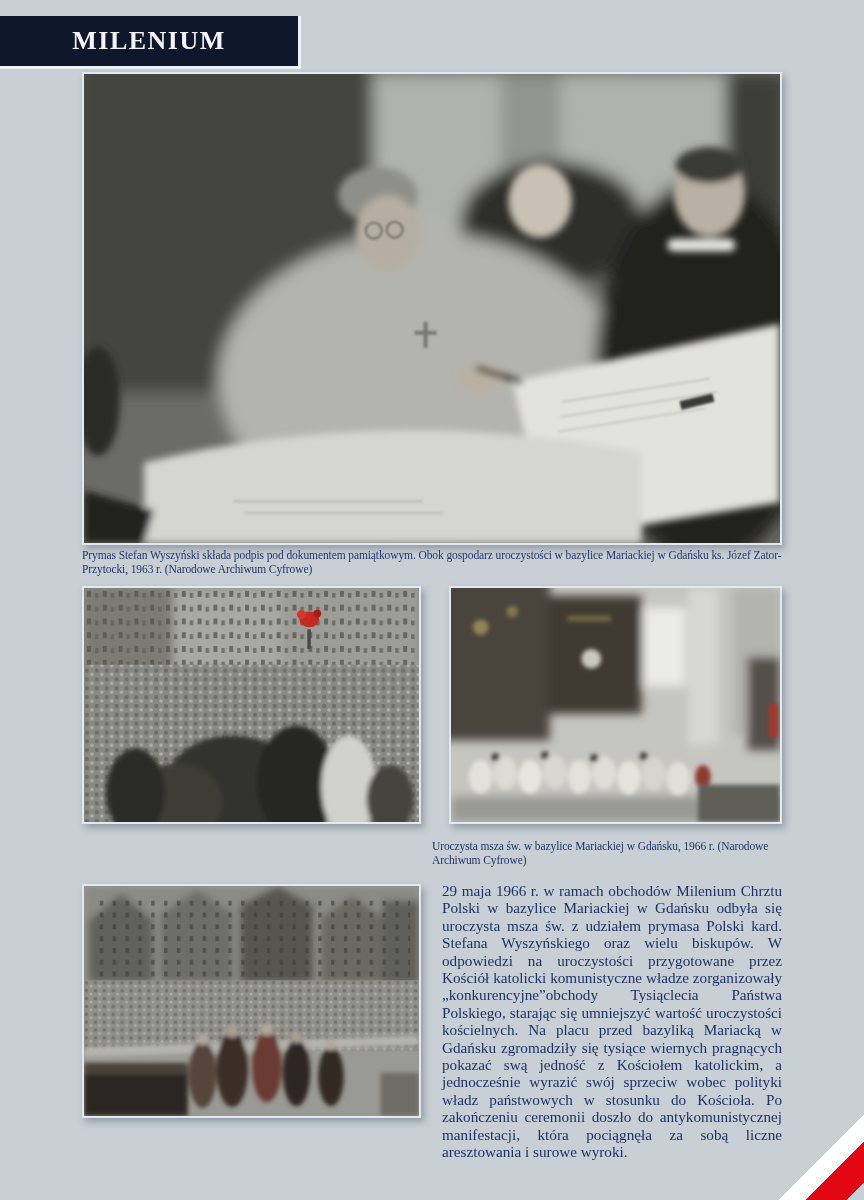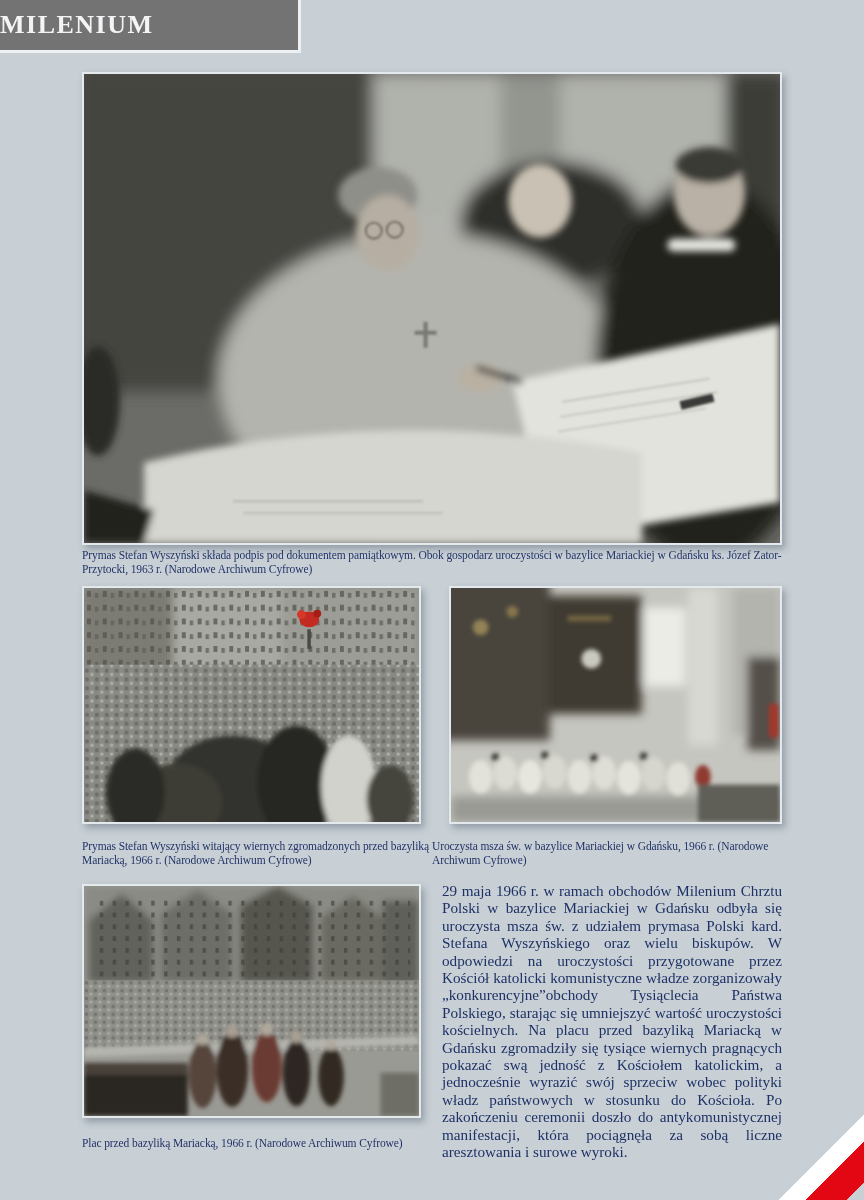--- a/index.html
+++ b/index.html
@@ -5,26 +5,26 @@
   html,body{margin:0;padding:0;}
   .page{
     position:relative;
     width:864px;height:1200px;
     background:#c8d0d5;
     overflow:hidden;
     font-family:"Liberation Serif","DejaVu Serif",serif;
   }
   
   .banner{
-    position:absolute;left:0;top:0;
+    position:absolute;left:0;top:16px;
     width:298px;height:50px;
-    background:#737373;
+    background:#0f172a;
     border-right:3px solid #eef1f3;
     border-bottom:3px solid #eef1f3;
-    display:flex;align-items:center;justify-content:flex-start;
+    display:flex;align-items:center;justify-content:center;
   }
   .banner-title{
     color:#f4f4f7;
     font-size:26px;font-weight:bold;
     letter-spacing:1.5px;
   }
   
   .photo{
     position:absolute;
     box-sizing:border-box;
@@ -175,21 +175,20 @@
         <ellipse cx="310" cy="215" rx="24" ry="35" fill="#44443e"></ellipse>
       </g>
       <g filter="url(#b-fine)">
         <rect x="226" y="42" width="3.5" height="20" fill="#4a4a44"></rect>
         <ellipse cx="228" cy="32" rx="10" ry="8" fill="#c22c20"></ellipse>
         <circle cx="220" cy="27" r="4.5" fill="#d5372a"></circle>
         <circle cx="236" cy="26" r="4" fill="#a81f16"></circle>
       </g>
     </svg>
   </div>
-  <div class="caption caption-crowd">Prymas Stefan Wyszyński witający wiernych zgromadzonych przed bazyliką Mariacką, 1966 r. (Narodowe Archiwum Cyfrowe)</div>
 
   <div class="photo photo-mass">
     <svg viewBox="0 0 333 238" preserveAspectRatio="none">
       <defs>
         <filter id="c-soft" x="-20%" y="-20%" width="140%" height="140%">
             <feGaussianBlur stdDeviation="5"></feGaussianBlur>
           </filter>
         <filter id="c-med" x="-20%" y="-20%" width="140%" height="140%">
             <feGaussianBlur stdDeviation="2"></feGaussianBlur>
           </filter>
@@ -277,17 +276,16 @@
         <circle cx="150" cy="148" r="6.5" fill="#a89f93"></circle>
         <circle cx="185" cy="146" r="6.5" fill="#b0a89c"></circle>
         <circle cx="215" cy="154" r="6" fill="#a89f93"></circle>
         <circle cx="250" cy="162" r="5.5" fill="#b0a89c"></circle>
         <rect x="0" y="186" width="105" height="48" fill="#2a2520"></rect>
         <rect x="0" y="180" width="105" height="12" fill="#4a423a"></rect>
         <rect x="300" y="190" width="39" height="44" fill="#6e6e66"></rect>
       </g>
     </svg>
   </div>
-  <div class="caption caption-square">Plac przed bazyliką Mariacką, 1966 r. (Narodowe Archiwum Cyfrowe)</div>
 
   <div class="flag-ribbon"></div>
 
 </div>
 
 </body></html>

